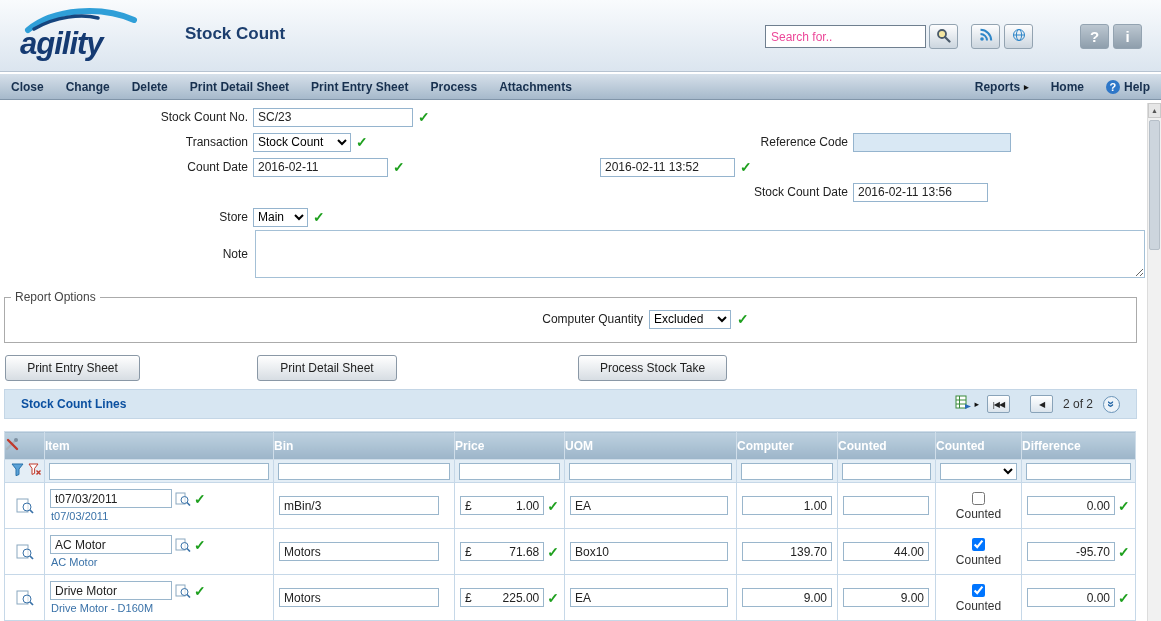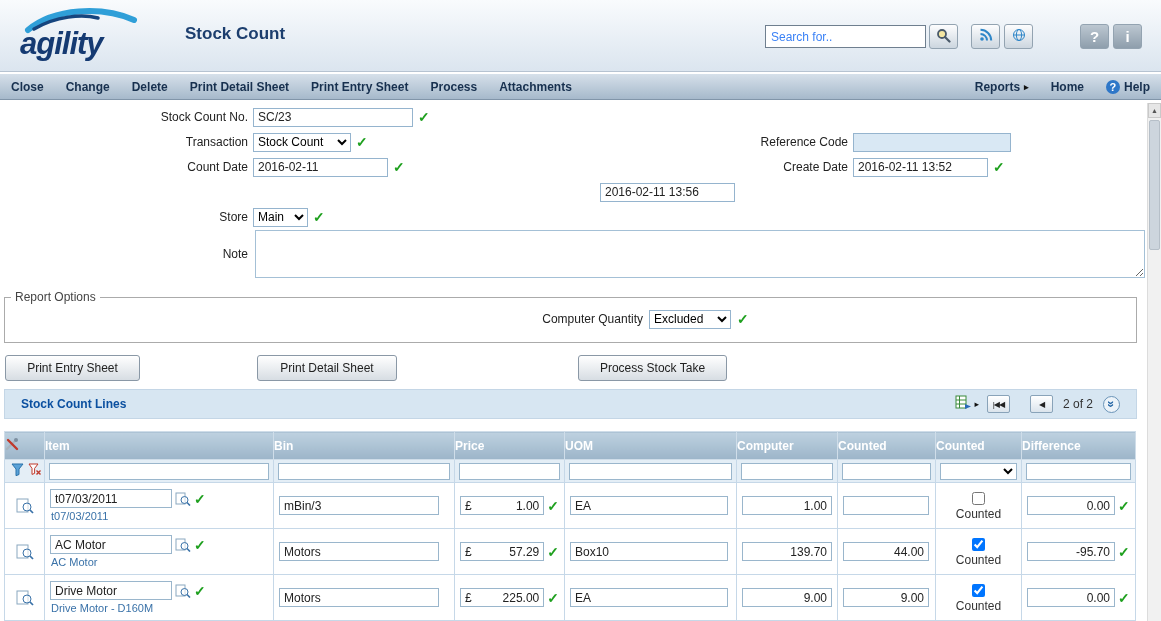--- a/index.html
+++ b/index.html
@@ -9,21 +9,21 @@
 
   
   .topbar { position:absolute; top:0; left:0; width:1161px; height:72px;
     background:linear-gradient(#f9fbfd,#dbe5ef); border-bottom:1px solid #b6c3d1; }
   .logo { position:absolute; left:16px; top:6px; width:140px; height:60px; }
   .logo-swoosh { position:absolute; left:8px; top:0; }
   .logo-text { position:absolute; left:4px; bottom:4px; font-size:31px; font-weight:bold;
     font-style:italic; color:#153a72; letter-spacing:-1px; }
   .page-title { position:absolute; left:185px; top:24px; font-size:17px; font-weight:600; color:#1c3e6e; }
   .search-input { position:absolute; left:765px; top:25px; width:161px; height:23px;
-    border:1px solid #6f7f8f; padding:2px 5px; font-size:12px; color:#3b82f6; font-family:inherit; }
+    border:1px solid #6f7f8f; padding:2px 5px; font-size:12px; color:#ec4899; font-family:inherit; }
   .tb-btn { position:absolute; top:24px; width:29px; height:25px; border:1px solid #93a3b1;
     border-radius:3px; background:linear-gradient(#fdfdfe,#ccd6df);
     display:flex; align-items:center; justify-content:center; cursor:pointer; }
   .tb-btn.dark { background:linear-gradient(#bcc7d1,#8e9eac); color:#fff; font-weight:bold; font-size:15px; }
 
   
   .menubar { position:absolute; top:73px; left:0; width:1161px; height:27px;
     background:linear-gradient(#d6e0ea,#a6b9cb); border-top:1px solid #fff; border-bottom:1px solid #8195a9;
     display:flex; align-items:center; font-weight:bold; color:#17304f; font-size:12px; }
   .menu-item { padding:0 11px; height:100%; display:flex; align-items:center; gap:4px; cursor:pointer; white-space:nowrap; }
@@ -201,26 +201,26 @@
       <input class="tin lt" style="width: 158px;" value="">
     </div>
 
     <div class="frow" style="left:0; top:56px;">
       <span class="flabel">Count Date</span>
       <input class="tin" style="width: 135px;" value="2016-02-11">
       <span class="ck">✓</span>
     </div>
 
     <div class="frow" style="left:600px; top:56px;">
-      <span class="flabel">Create Date</span>
       <input class="tin" style="width: 135px;" value="2016-02-11 13:52">
       <span class="ck">✓</span>
     </div>
 
     <div class="frow" style="left:600px; top:81px;">
+      <span class="flabel">Stock Count Date</span>
       <input class="tin" style="width: 135px;" value="2016-02-11 13:56">
     </div>
 
     <div class="frow" style="left:0; top:106px;">
       <span class="flabel">Store</span>
       <select class="sel" style="width:55px;">
         <option>Main</option>
       </select>
       <span class="ck">✓</span>
     </div>
@@ -400,21 +400,21 @@
             </span>
             <span class="ck">✓</span>
           </div>
           <div class="isub">AC Motor</div>
         </td>
         <td><input class="rin" style="width: 160px;" value="Motors"></td>
         <td>
           <div class="cellrow">
             <span class="pbox">
               <span>£</span>
-              <span>57.29</span>
+              <span>71.68</span>
             </span>
             <span class="ck">✓</span>
           </div>
         </td>
         <td><input class="rin" style="width: 158px;" value="Box10"></td>
         <td><input class="rin num" style="width: 90px;" value="139.70"></td>
         <td><input class="rin num" style="width: 86px;" value="44.00"></td>
         <td class="cflag">
           <input type="checkbox" checked="" style="">
           <span class="cfl">Counted</span>

